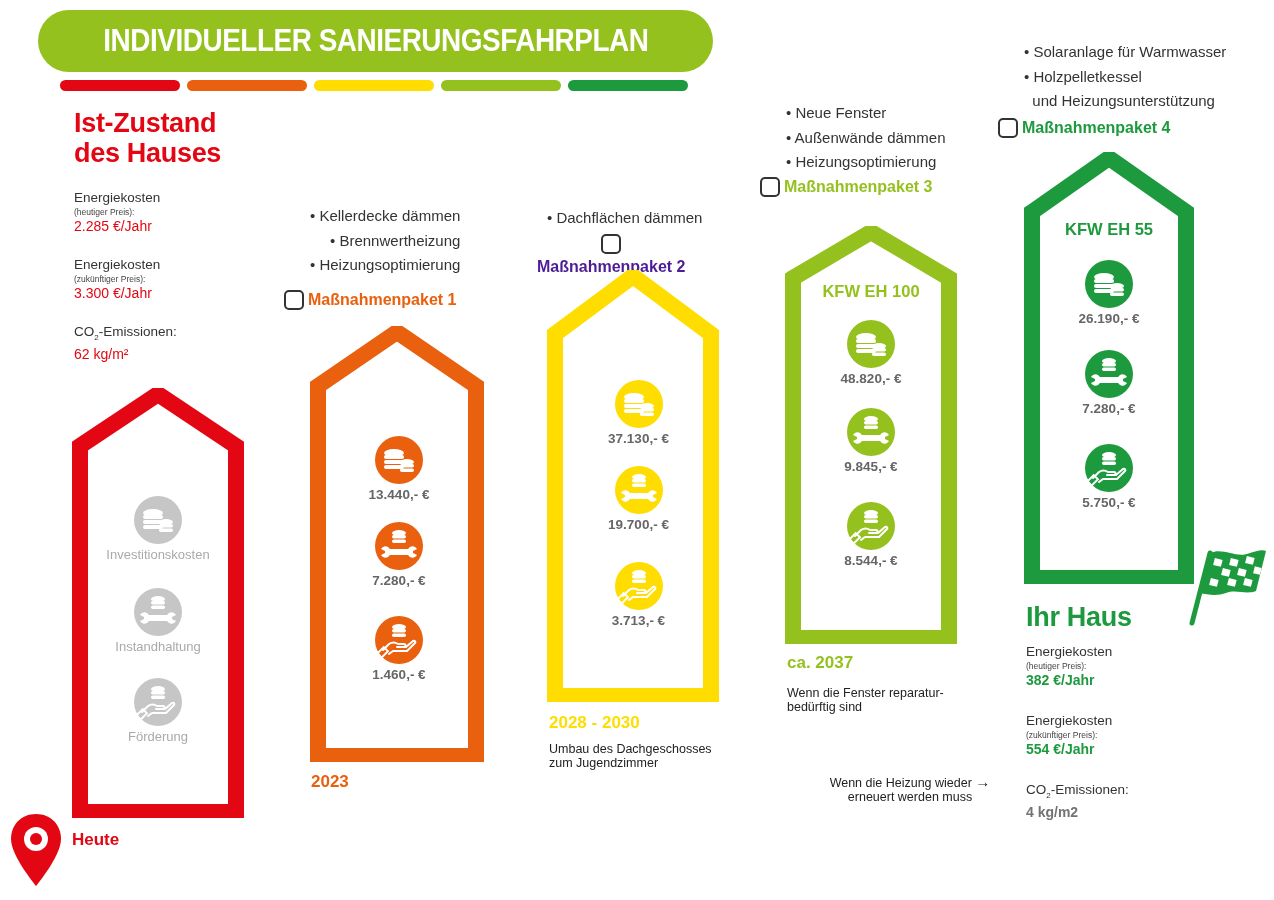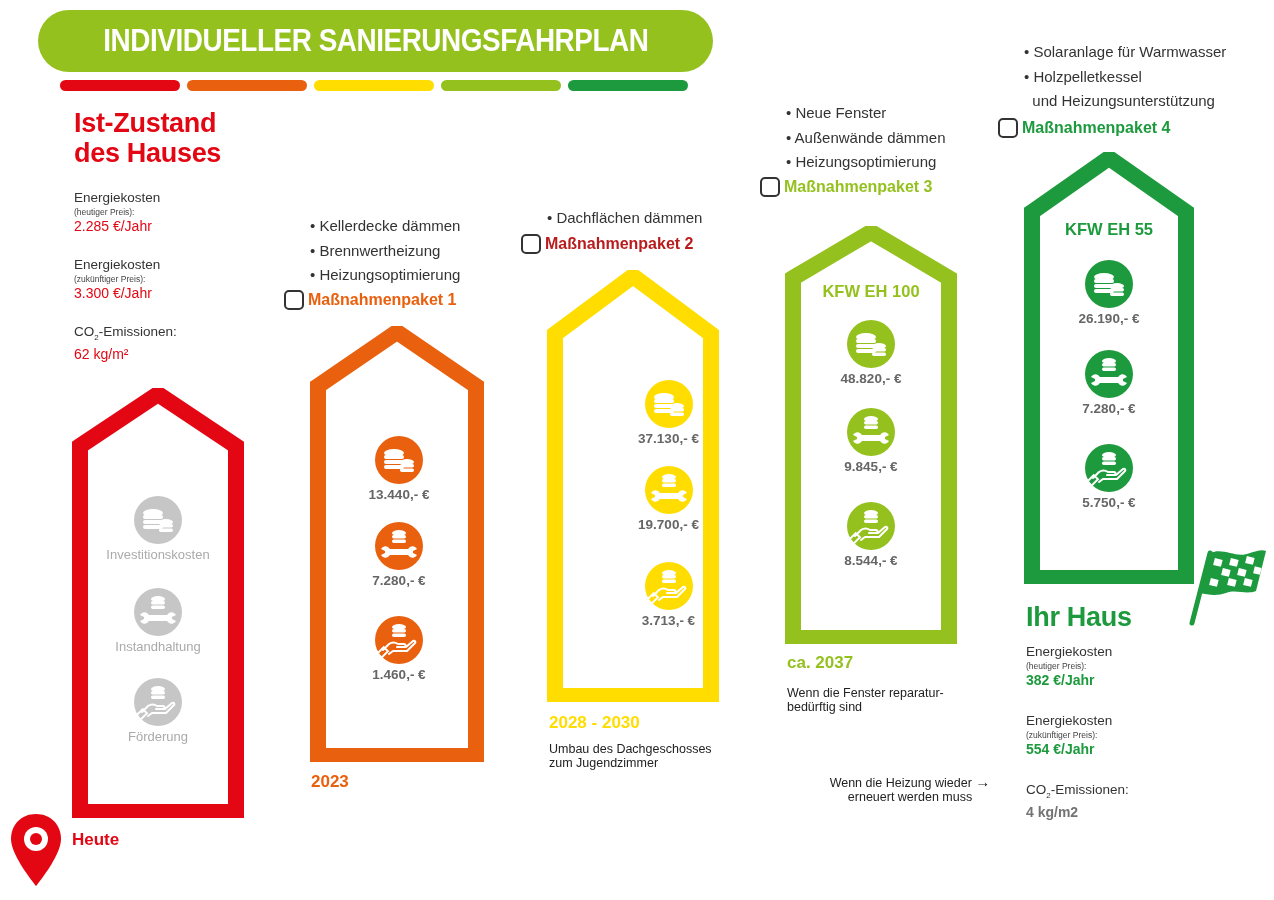--- a/index.html
+++ b/index.html
@@ -143,21 +143,21 @@
   </div>
 </div>
 
 <svg class="abs" style="left:8px; top:812px;" width="56" height="76" viewBox="0 0 56 76">
   <path d="M28 2 C13 2 3 13 3 27 C3 44 28 74 28 74 C28 74 53 44 53 27 C53 13 43 2 28 2 Z" fill="#e30613"></path>
   <circle cx="28" cy="27" r="12" fill="#fff"></circle>
   <circle cx="28" cy="27" r="6" fill="#e30613"></circle>
 </svg>
 <div class="abs" style="left:72px; top:830px; color:#e30613; font-weight:bold; font-size:17px;">Heute</div>
 
-<ul class="abs measures" style="left:310px; top:214px;">
+<ul class="abs measures" style="left:310px; top:204px;text-align:right;">
   <li>• Kellerdecke dämmen</li>
   <li>• Brennwertheizung</li>
   <li>• Heizungsoptimierung</li>
 </ul>
 <div class="abs paket" style="left:284px; top:290px; color:#e9600e;">
   <span class="checkbox"></span>
   <span>Maßnahmenpaket 1</span>
 </div>
 <svg class="abs" style="left:310px; top:326px;" width="174" height="436" viewBox="0 0 174 436">
   <path d="M8 60 L87 6 L166 60 L166 430 L8 430 Z" fill="none" stroke="#e9600e" stroke-width="16"></path>
@@ -186,28 +186,28 @@
         </svg>
       </div>
     <div class="amount">1.460,- €</div>
   </div>
 </div>
 <div class="abs year" style="left:311px; top:772px; color:#e9600e;">2023</div>
 
 <ul class="abs measures" style="left:547px; top:206px;">
   <li>• Dachflächen dämmen</li>
 </ul>
-<div class="abs paket" style="left:521px; top:234px; color:#b91c1c;">
+<div class="abs paket" style="left:537px; top:234px; color:#4c1d95;flex-direction:column;">
   <span class="checkbox"></span>
   <span>Maßnahmenpaket 2</span>
 </div>
 <svg class="abs" style="left:547px; top:270px;" width="172" height="432" viewBox="0 0 172 432">
   <path d="M8 64 L86 6 L164 64 L164 426 L8 426 Z" fill="none" stroke="#ffdd00" stroke-width="16"></path>
 </svg>
-<div class="abs" style="left:577px; top:270px; width:183px; height:432px;">
+<div class="abs" style="left:547px; top:270px; width:183px; height:432px;">
   <div class="stat" style="top:110px;">
     <div class="coin" style="background:#ffdd00;">
         <svg width="48" height="48">
           <use href="#coins"></use>
         </svg>
       </div>
     <div class="amount">37.130,- €</div>
   </div>
   <div class="stat" style="top:196px;">
     <div class="coin" style="background:#ffdd00;">

